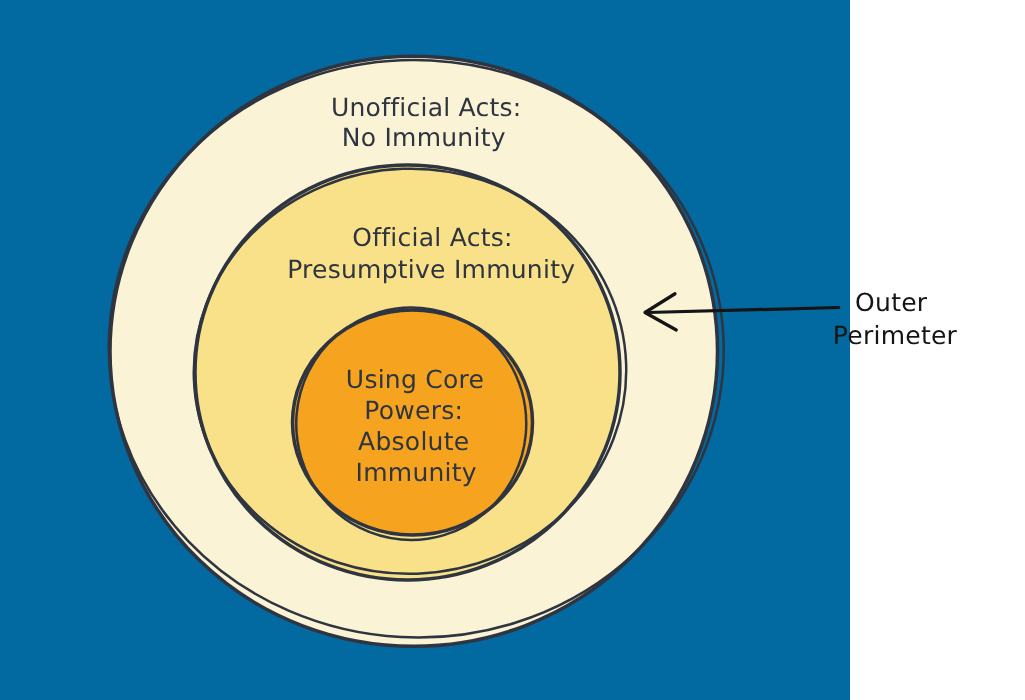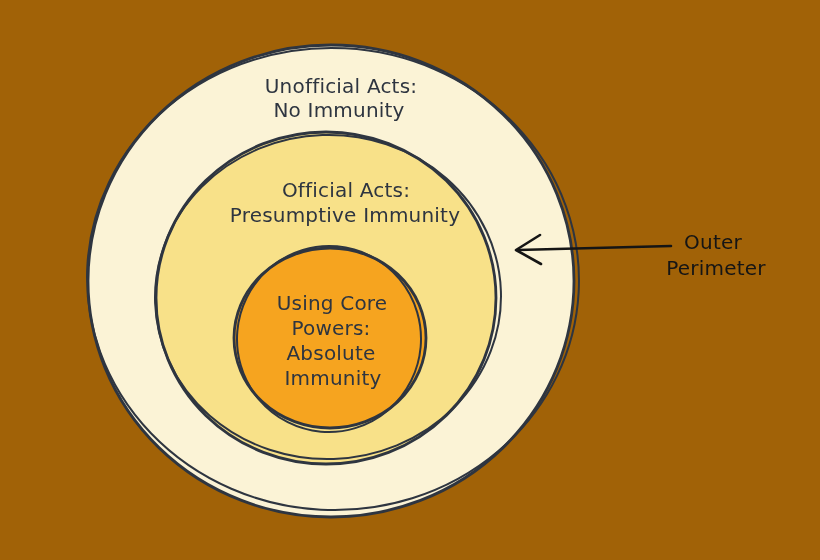--- a/index.html
+++ b/index.html
@@ -5,23 +5,23 @@
   html, body {
     margin: 0;
     padding: 0;
     background: #ffffff;
     width: 820px;
     height: 560px;
     overflow: hidden;
   }
   .canvas {
     position: relative;
-    width: 820px;
+    width: 680px;
     height: 560px;
-    background: #a16207;
+    background: #0369a1;
   }
   svg { display: block; }
   .label {
     font-family: "DejaVu Sans", sans-serif;
     font-size: 20px;
     letter-spacing: 0.2px;
   }
   .annotation {
     font-family: "DejaVu Sans", sans-serif;
     font-size: 20px;

